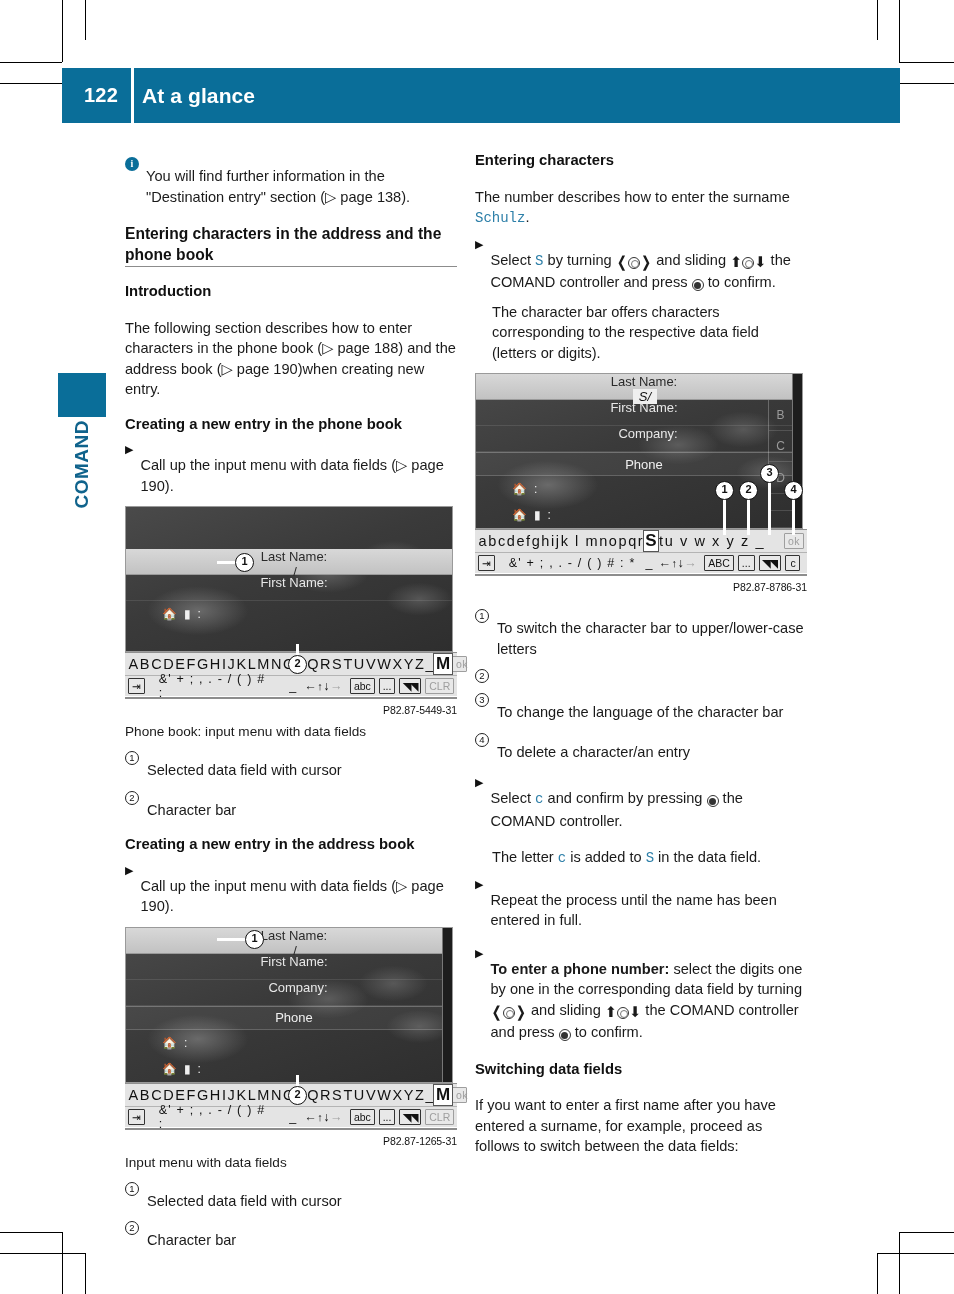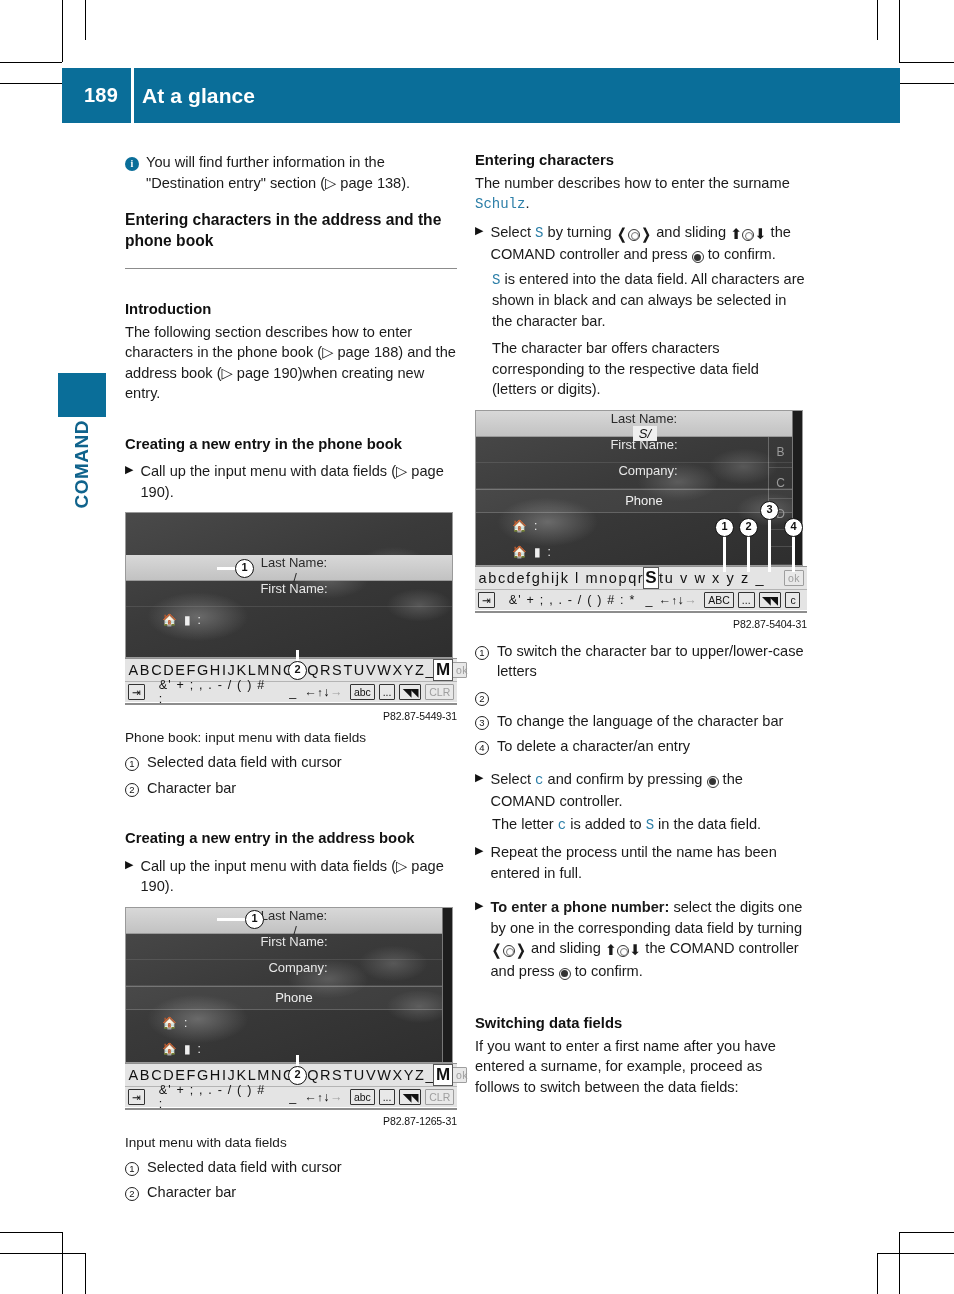--- a/index.html
+++ b/index.html
@@ -56,26 +56,26 @@
   .col { position:absolute; top:150px; width:332px; }
   #col-left  { left:125px; }
   #col-right { left:475px; }
 
   
   p, .para { font-size:14.6px; line-height:20.5px; color:#1a1a1a; }
   .h2 {
     font-size:15.6px; font-weight:bold; color:#111;
     line-height:20.5px; margin-top:17px; margin-bottom:2px;
   }
-  .h2.ruled { border-bottom:1.5px solid #8c8c8c; padding-bottom:17px; margin-bottom:8px; }
+  .h2.ruled { border-bottom:1.5px solid #8c8c8c; padding-bottom:1px; margin-bottom:8px; }
   .h3 {
     font-size:14.8px; font-weight:bold; color:#111;
-    line-height:20.5px; margin-top:30px; margin-bottom:1px;
-  }
-  .para { margin-top:2px; }
+    line-height:20.5px; margin-top:14px; margin-bottom:1px;
+  }
+  .para { margin-top:16px; }
 
   .note { display:flex; gap:7px; align-items:flex-start; margin-bottom:4px; }
   .note .ico { flex:0 0 auto; margin-top:3px; }
   .i-badge {
     display:inline-block; width:14px; height:14px; border-radius:50%;
     background: var(--brand); color:#fff; font-size:10px; font-weight:bold;
     text-align:center; line-height:14px; font-family:"Liberation Serif", serif;
   }
 
   .step { display:flex; gap:7px; align-items:flex-start; margin-top:5px; }
@@ -233,21 +233,21 @@
   <div class="cm h" style="left:0; top:1232px; width:62px;"></div>
   <div class="cm h" style="left:0; top:1253px; width:85px;"></div>
 
   <div class="cm v" style="left:899px; top:1232px; height:62px;"></div>
   <div class="cm v" style="left:877px; top:1253px; height:41px;"></div>
   <div class="cm h" style="left:899px; top:1232px; width:55px;"></div>
   <div class="cm h" style="left:877px; top:1253px; width:77px;"></div>
 
   <div id="header-bar"></div>
   <div id="header-divider"></div>
-  <div id="page-number">189</div>
+  <div id="page-number">122</div>
   <div id="chapter-title">At a glance</div>
 
   <div id="side-tab-block"></div>
   <div id="side-tab-label">
       <span>COMAND</span>
     </div>
 
   <div class="col" id="col-left">
 
     <div class="note">
@@ -453,23 +453,20 @@
     <div class="para">
       <span>The number describes how to enter the surname </span><span class="mono-blue">Schulz</span><span>.</span>
     </div>
 
     <div class="step">
       <span class="bullet">▶</span>
       <span class="body para">
         <span>Select </span><span class="mono-blue">S</span><span> by turning </span><span class="knob-turn"><b>❬</b><span class="ring"></span><b>❭</b></span><span> and sliding </span><span class="knob-slide">⬆<span class="ring"></span>⬇</span><span> the COMAND controller and press </span><span class="knob-press"><span class="ring press"></span></span><span> to confirm.</span>
       </span>
     </div>
-    <div class="para sub">
-      <span class="mono-blue">S</span><span> is entered into the data field. All characters are shown in black and can always be selected in the character bar.</span>
-    </div>
     <div class="para sub" style="margin-top:7px;">The character bar offers characters corresponding to the respective data field (letters or digits).</div>
 
     <div class="figure">
       <div class="screen" style="height:156px;">
         <div class="scr-bg"></div>
         <div class="scr-inner">
           <div class="row-field sel">
             <span>Last Name:</span>
             <span class="valbox">S/</span>
           </div>
@@ -558,21 +555,21 @@
 
       <div class="leader vw" style="left:272px; top:117px; height:45px;"></div>
       <div class="callout" style="left:264px; top:108px;">2</div>
 
       <div class="leader vw" style="left:293px; top:100px; height:62px;"></div>
       <div class="callout" style="left:285px; top:91px;">3</div>
 
       <div class="leader vw" style="left:317px; top:117px; height:45px;"></div>
       <div class="callout" style="left:309px; top:108px;">4</div>
 
-      <div class="fig-ref">P82.87-5404-31</div>
+      <div class="fig-ref">P82.87-8786-31</div>
     </div>
 
     <div style="height:6px;"></div>
     <div class="lgnd">
       <span class="num"><span class="circnum">1</span></span>
       <span class="para">To switch the character bar to upper/lower-case letters</span>
     </div>
     <div class="lgnd">
       <span class="num"><span class="circnum">2</span></span>
     </div>

